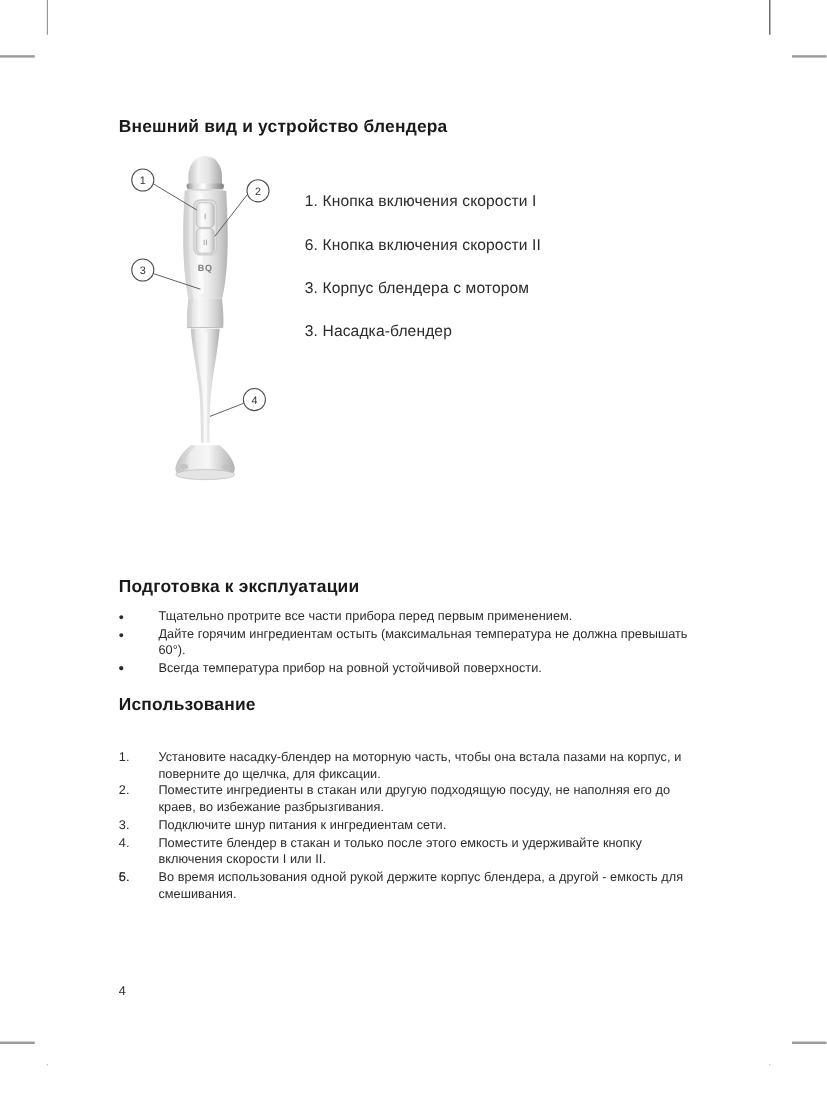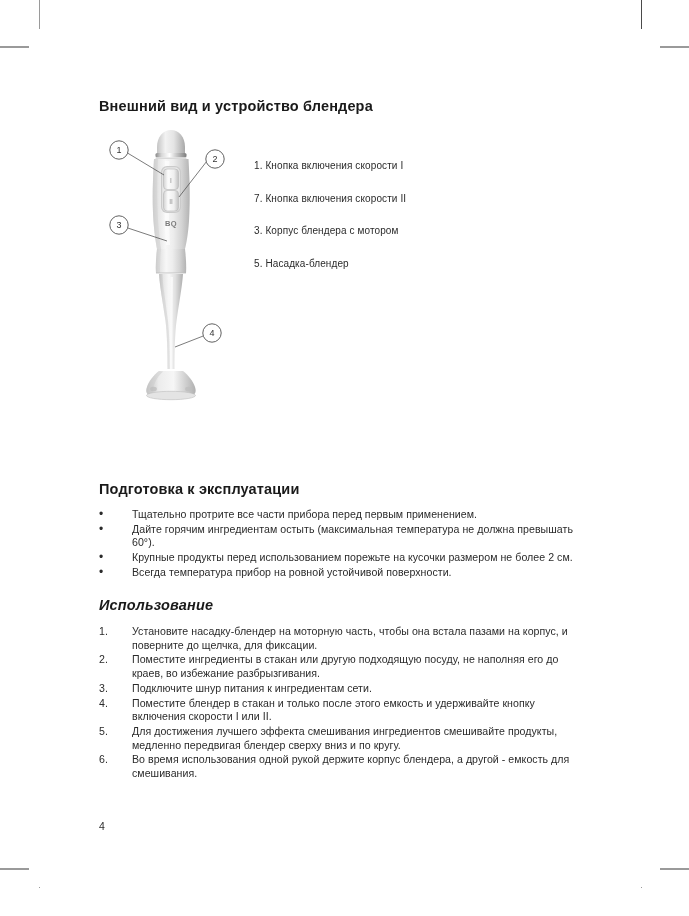--- a/index.html
+++ b/index.html
@@ -48,41 +48,41 @@
   h2.section-title {
     position: absolute;
     margin: 0;
     font-size: 14.5px;
     font-weight: bold;
     letter-spacing: 0.15px;
     color: #1a1a1a;
   }
   #title-appearance { top: 98px; left: 0; }
   #title-prep       { top: 481px; left: 0; text-align: right; }
-  #title-usage      { top: 597px; left: 0; font-style: italic; }
+  #title-usage      { top: 580px; left: 0; }
 
   
   #figure {
     position: absolute;
     left: 0;
     top: 125px;
     width: 160px;
     height: 290px;
   }
   #figure svg { display: block; }
 
   
   #legend {
     position: absolute;
     left: 155px;
     top: 160px;
     width: 290px;
   }
   #legend .legend-item {
-    font-size: 10px;
+    font-size: 13px;
     color: #2b2b2b;
     line-height: 1.2;
     margin-bottom: 20.5px;
     letter-spacing: 0.1px;
   }
 
   
   .list {
     position: absolute;
     left: 0;
@@ -272,39 +272,38 @@
         <g>
           <circle cx="113" cy="208" r="9.2" fill="#ffffff" stroke="#4f4f4f" stroke-width="0.9"></circle>
           <text x="113" y="211.4" font-family="Liberation Sans, sans-serif" font-size="9" fill="#333333" text-anchor="middle">4</text>
           <path d="M104.2,211 L76,222" stroke="#4f4f4f" stroke-width="0.75" fill="none"></path>
         </g>
       </svg>
     </div>
 
     <div id="legend">
       <div class="legend-item">1. Кнопка включения скорости I</div>
-      <div class="legend-item">7. Кнопка включения скорости II</div>
+      <div class="legend-item">6. Кнопка включения скорости II</div>
       <div class="legend-item">3. Корпус блендера с мотором</div>
-      <div class="legend-item">5. Насадка-блендер</div>
+      <div class="legend-item">3. Насадка-блендер</div>
     </div>
 
     <h2 class="section-title" id="title-prep">Подготовка к эксплуатации</h2>
 
     <div class="list" id="prep-list">
       <div class="li bullet">
         <span class="marker">•</span>
         <span>Тщательно протрите все части прибора перед первым применением.</span>
       </div>
       <div class="li bullet">
         <span class="marker">•</span>
         <span>Дайте горячим ингредиентам остыть (максимальная температура не должна превышать 60°).</span>
       </div>
       <div class="li bullet">
         <span class="marker">•</span>
-        <span>Крупные продукты перед использованием порежьте на кусочки размером не более 2 см.</span>
       </div>
       <div class="li bullet">
         <span class="marker">•</span>
         <span>Всегда температура прибор на ровной устойчивой поверхности.</span>
       </div>
     </div>
 
     <h2 class="section-title" id="title-usage">Использование</h2>
 
     <div class="list" id="usage-list">
@@ -319,21 +318,20 @@
       <div class="li num">
         <span class="marker">3.</span>
         <span>Подключите шнур питания к ингредиентам сети.</span>
       </div>
       <div class="li num">
         <span class="marker">4.</span>
         <span>Поместите блендер в стакан и только после этого емкость и удерживайте кнопку включения скорости I или II.</span>
       </div>
       <div class="li num">
         <span class="marker">5.</span>
-        <span>Для достижения лучшего эффекта смешивания ингредиентов смешивайте продукты, медленно передвигая блендер сверху вниз и по кругу.</span>
       </div>
       <div class="li num">
         <span class="marker">6.</span>
         <span>Во время использования одной рукой держите корпус блендера, а другой - емкость для смешивания.</span>
       </div>
     </div>
 
     <div id="page-number">4</div>
 
   </div>

